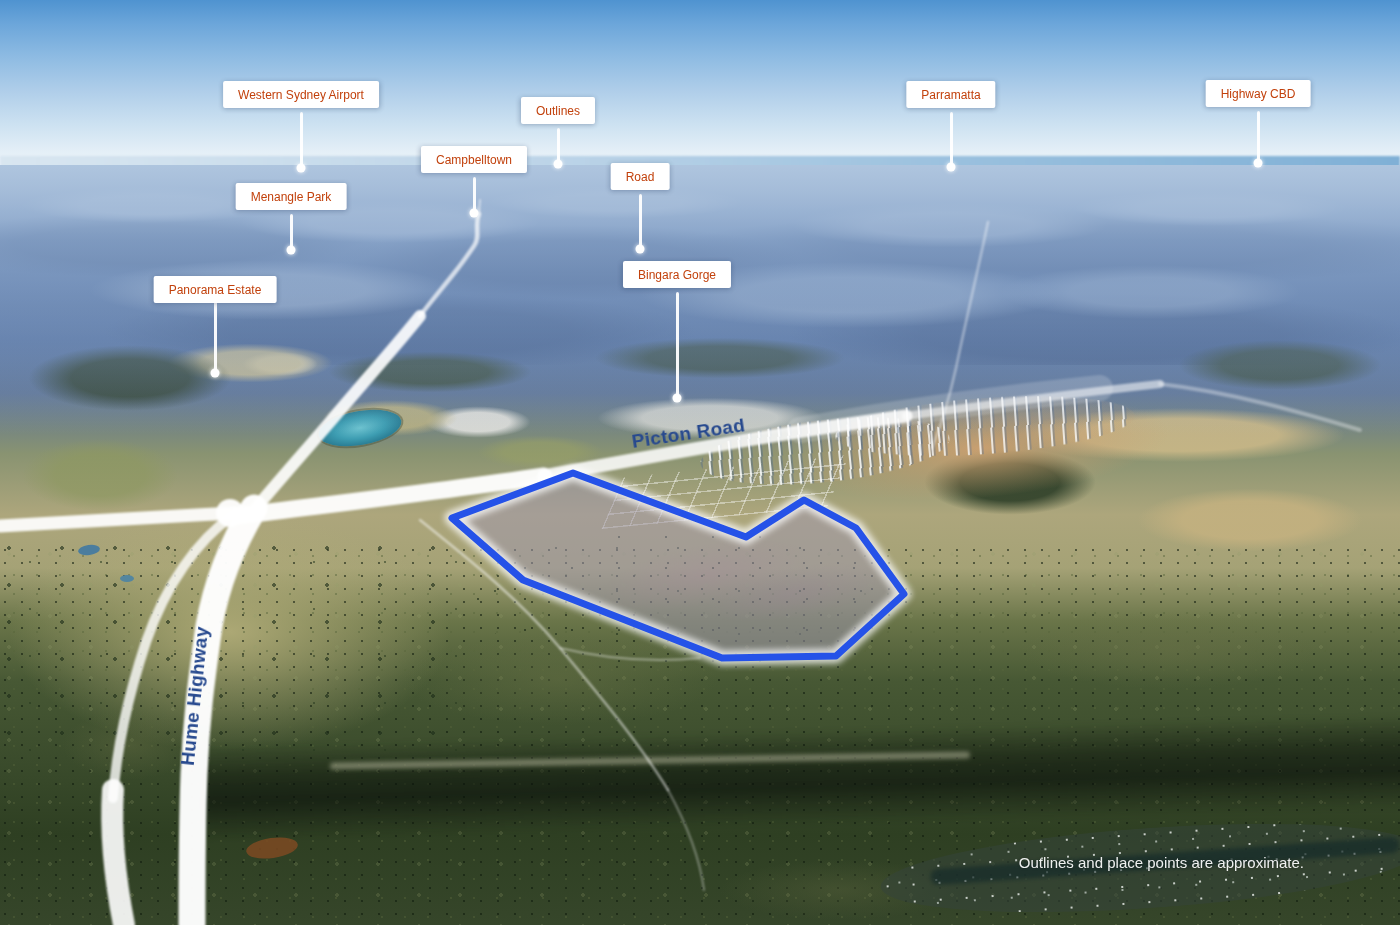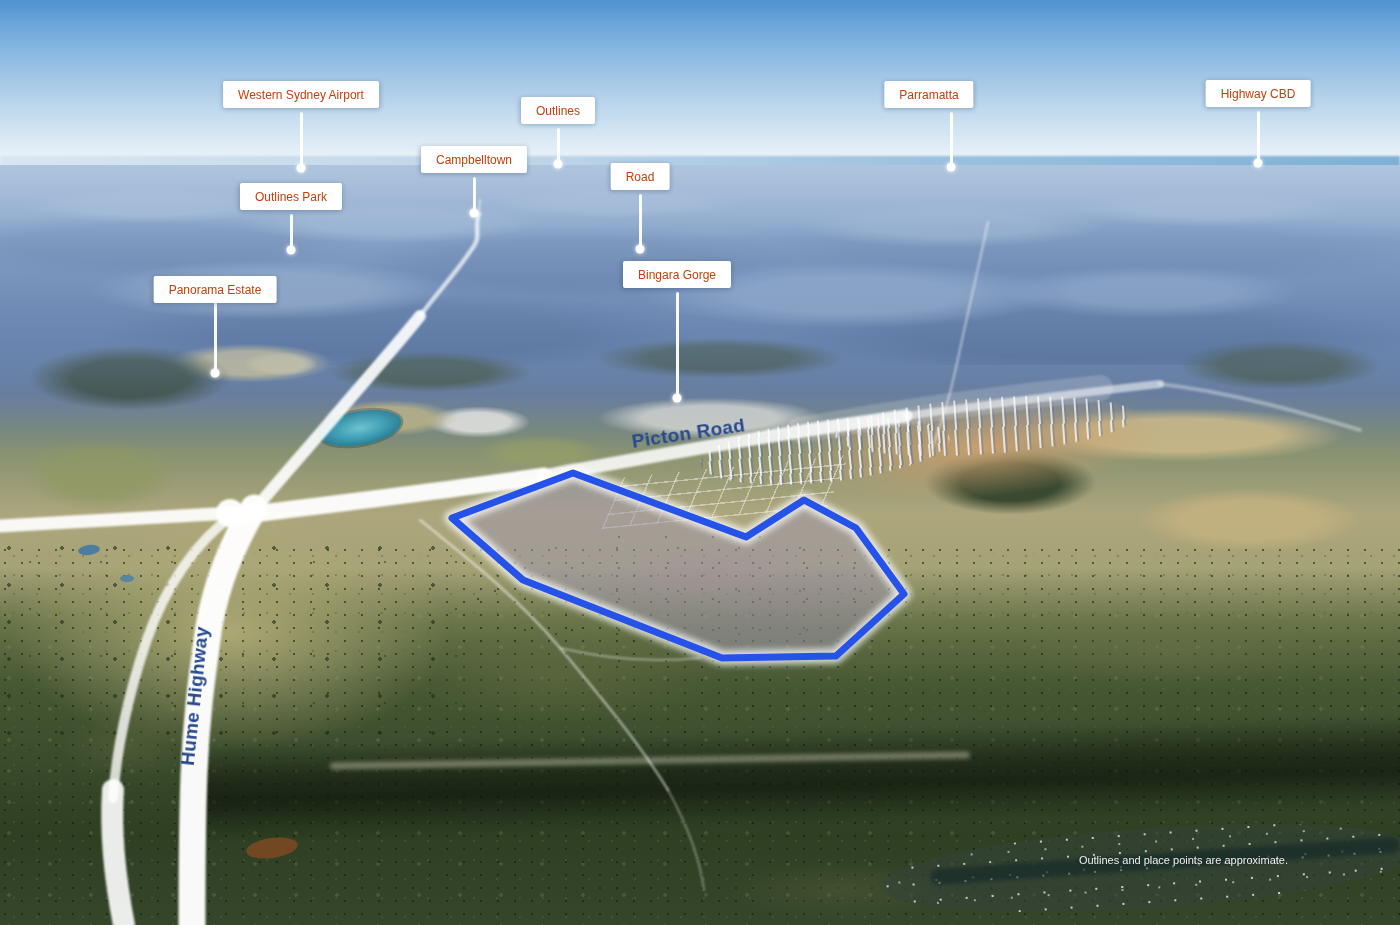--- a/index.html
+++ b/index.html
@@ -173,22 +173,22 @@
     transform:translate(-50%,-50%);box-shadow:0 0 4px rgba(255,255,255,.9);}
   .map-label{
     position:absolute;transform:translateX(-50%);z-index:42;
     background:#ffffff;color:#c2410c;font-size:12px;line-height:1;
     padding:7.5px 15px;white-space:nowrap;border-radius:2px;
     box-shadow:0 1px 5px rgba(20,40,80,.3);
   }
 
   
   .disclaimer{
-    position:absolute;right:112px;top:854px;z-index:50;
-    color:rgba(255,255,255,.93);font-size:11px;
+    position:absolute;right:96px;top:854px;z-index:50;
+    color:rgba(255,255,255,.93);font-size:15px;
     text-shadow:0 0 3px rgba(0,0,0,.3);
   }
 </style>
 </head>
 <body>
 
 <div class="stage">
 
   <div class="layer sky"></div>
   <div class="layer horizon"></div>
@@ -271,37 +271,37 @@
   <div class="leader" style="left:558px;top:128px;height:36px"></div>
   <div class="dot" style="left:558px;top:164px"></div>
   <div class="map-label" style="left:558px;top:97px">Outlines</div>
 
   <div class="leader" style="left:474px;top:177px;height:36px"></div>
   <div class="dot" style="left:474px;top:213px"></div>
   <div class="map-label" style="left:474px;top:146px">Campbelltown</div>
 
   <div class="leader" style="left:291px;top:214px;height:36px"></div>
   <div class="dot" style="left:291px;top:250px"></div>
-  <div class="map-label" style="left:291px;top:183px">Outlines Park</div>
+  <div class="map-label" style="left:291px;top:183px">Menangle Park</div>
 
   <div class="leader" style="left:640px;top:194px;height:55px"></div>
   <div class="dot" style="left:640px;top:249px"></div>
   <div class="map-label" style="left:640px;top:163px">Road</div>
 
   <div class="leader" style="left:215px;top:293px;height:80px"></div>
   <div class="dot" style="left:215px;top:373px"></div>
   <div class="map-label" style="left:215px;top:276px">Panorama Estate</div>
 
   <div class="leader" style="left:677px;top:292px;height:106px"></div>
   <div class="dot" style="left:677px;top:398px"></div>
   <div class="map-label" style="left:677px;top:261px">Bingara Gorge</div>
 
   <div class="leader" style="left:951px;top:112px;height:55px"></div>
   <div class="dot" style="left:951px;top:167px"></div>
-  <div class="map-label" style="left:929px;top:81px">Parramatta</div>
+  <div class="map-label" style="left:951px;top:81px">Parramatta</div>
 
   <div class="leader" style="left:1258px;top:111px;height:52px"></div>
   <div class="dot" style="left:1258px;top:163px"></div>
   <div class="map-label" style="left:1258px;top:80px">Highway CBD</div>
 
   <div class="disclaimer">Outlines and place points are approximate.</div>
 
 </div>
 
 </body></html>

